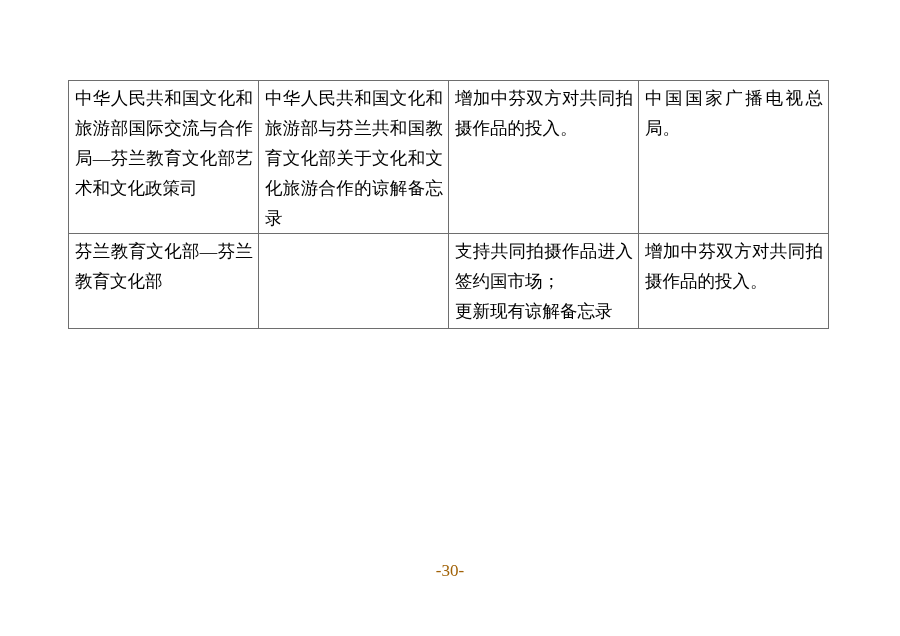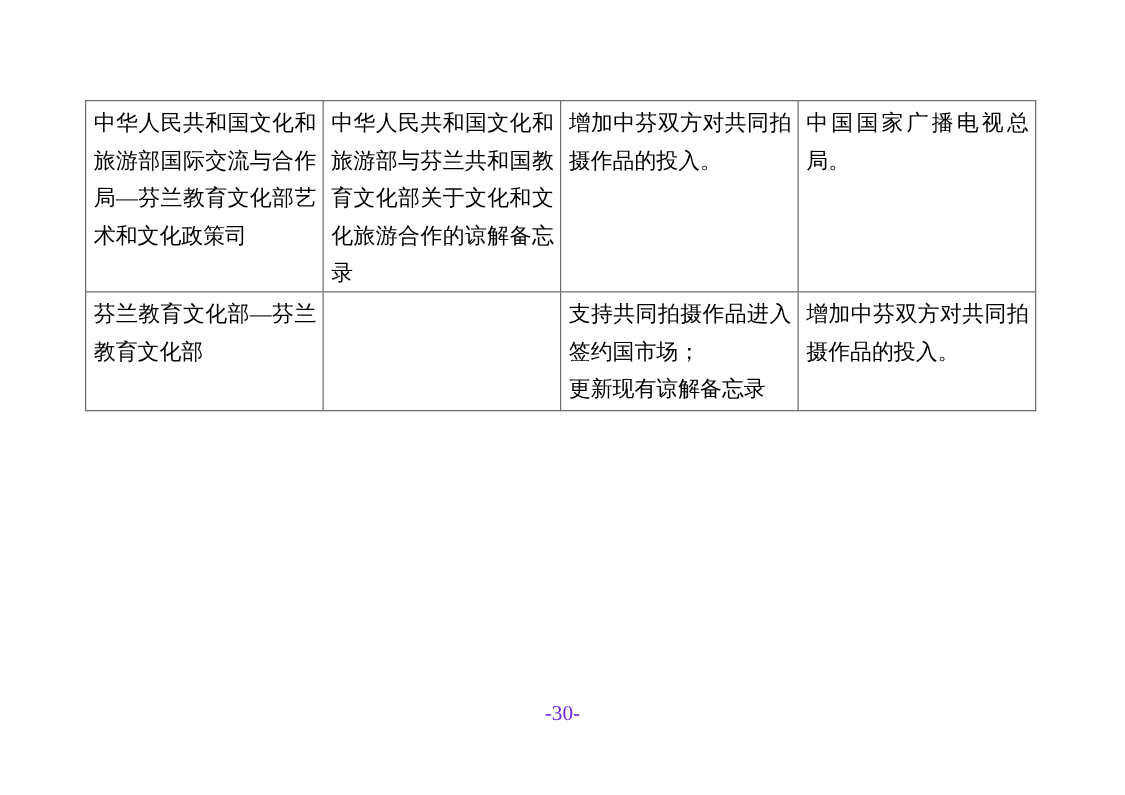--- a/index.html
+++ b/index.html
@@ -42,21 +42,21 @@
     margin: 0;
     padding: 0;
   }
   .page-number {
     position: absolute;
     left: 0;
     top: 561px;
     width: 900px;
     text-align: center;
     font-size: 17px;
-    color: #6d28d9;
+    color: #a16207;
   }
 </style>
 </head>
 <body>
 
 <div>
 
   <table class="doc-table">
     <colgroup>
         <col>

